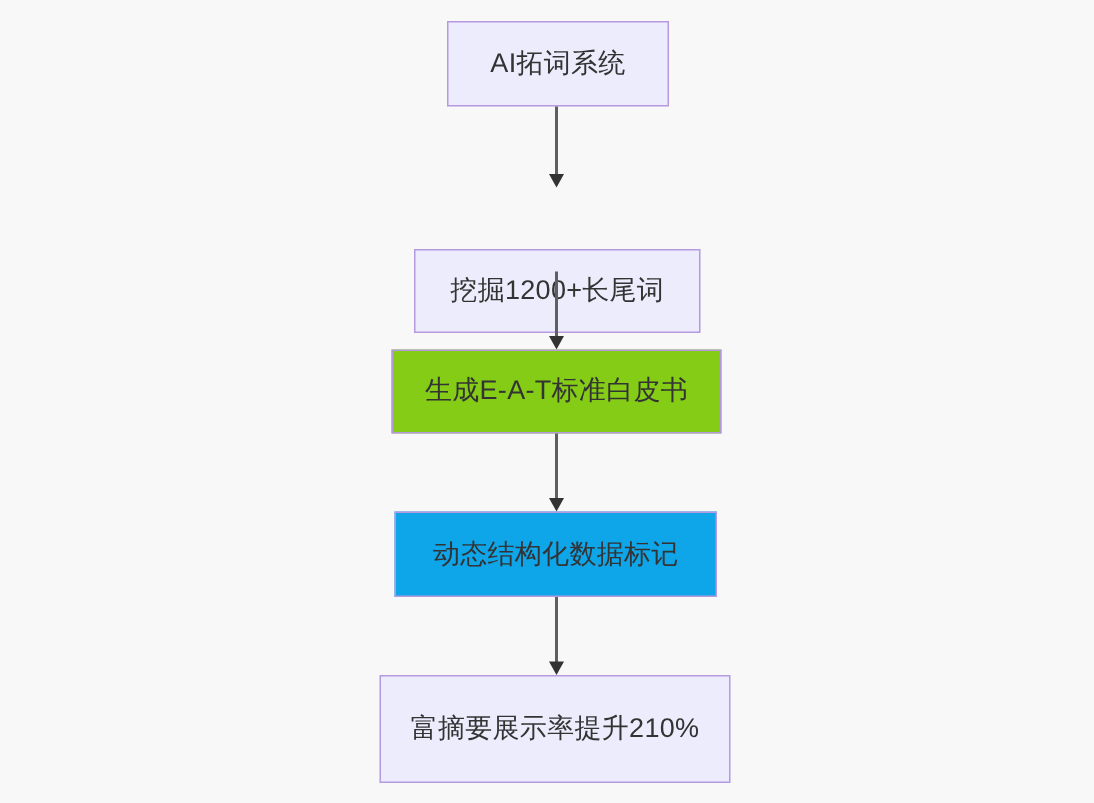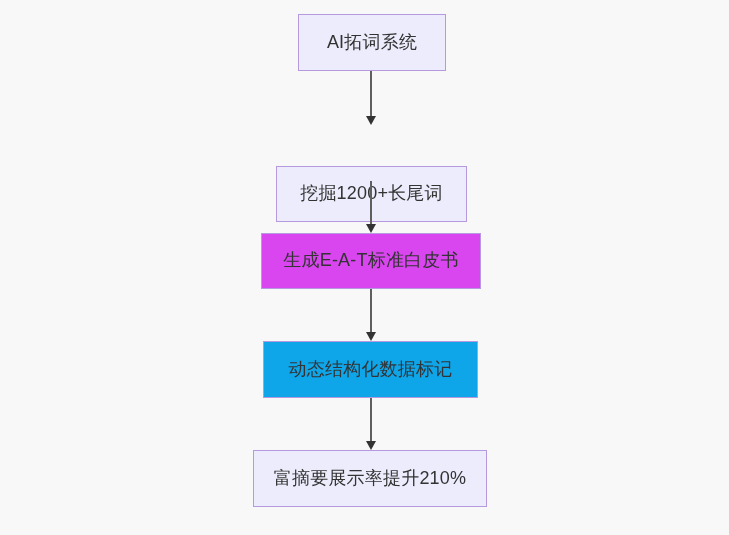--- a/index.html
+++ b/index.html
@@ -70,35 +70,35 @@
 
   <div class="node" style="left: 276px; top: 125px; width: 191px; height: 56px; background: rgb(236, 236, 252); border-color: rgb(182, 154, 224); color: rgb(51, 51, 51); margin-top: 41px;">
     <span>挖掘1200+长尾词</span>
   </div>
 
   <div class="connector" style="left: 363px; top: 181px; height: 52px;">
     <div class="stem"></div>
     <div class="head" style="border-top-color: rgb(51, 51, 51);"></div>
   </div>
 
-  <div class="node" style="left: 261px; top: 233px; width: 220px; height: 56px; background: #d946ef; border-color: rgb(182, 154, 224); color: rgb(51, 51, 51);">
+  <div class="node" style="left: 261px; top: 233px; width: 220px; height: 56px; background: #84cc16; border-color: rgb(182, 154, 224); color: rgb(51, 51, 51);">
     <span>生成E-A-T标准白皮书</span>
   </div>
 
   <div class="connector" style="left: 363px; top: 289px; height: 52px;">
     <div class="stem"></div>
     <div class="head" style="border-top-color: rgb(51, 51, 51);"></div>
   </div>
 
   <div class="node" style="left: 263px; top: 341px; width: 215px; height: 57px; background: #0ea5e9; border-color: rgb(182, 154, 224); color: rgb(51, 51, 51);">
     <span>动态结构化数据标记</span>
   </div>
 
   <div class="connector" style="left: 363px; top: 398px; height: 52px;">
     <div class="stem"></div>
     <div class="head" style="border-top-color: rgb(51, 51, 51);"></div>
   </div>
 
-  <div class="node" style="left: 253px; top: 450px; width: 234px; height: 57px; background: rgb(236, 236, 252); border-color: rgb(182, 154, 224); color: rgb(51, 51, 51);">
+  <div class="node" style="left: 253px; top: 450px; width: 234px; height: 72px; background: rgb(236, 236, 252); border-color: rgb(182, 154, 224); color: rgb(51, 51, 51);">
     <span>富摘要展示率提升210%</span>
   </div>
 
 </div>
 
 </body></html>

